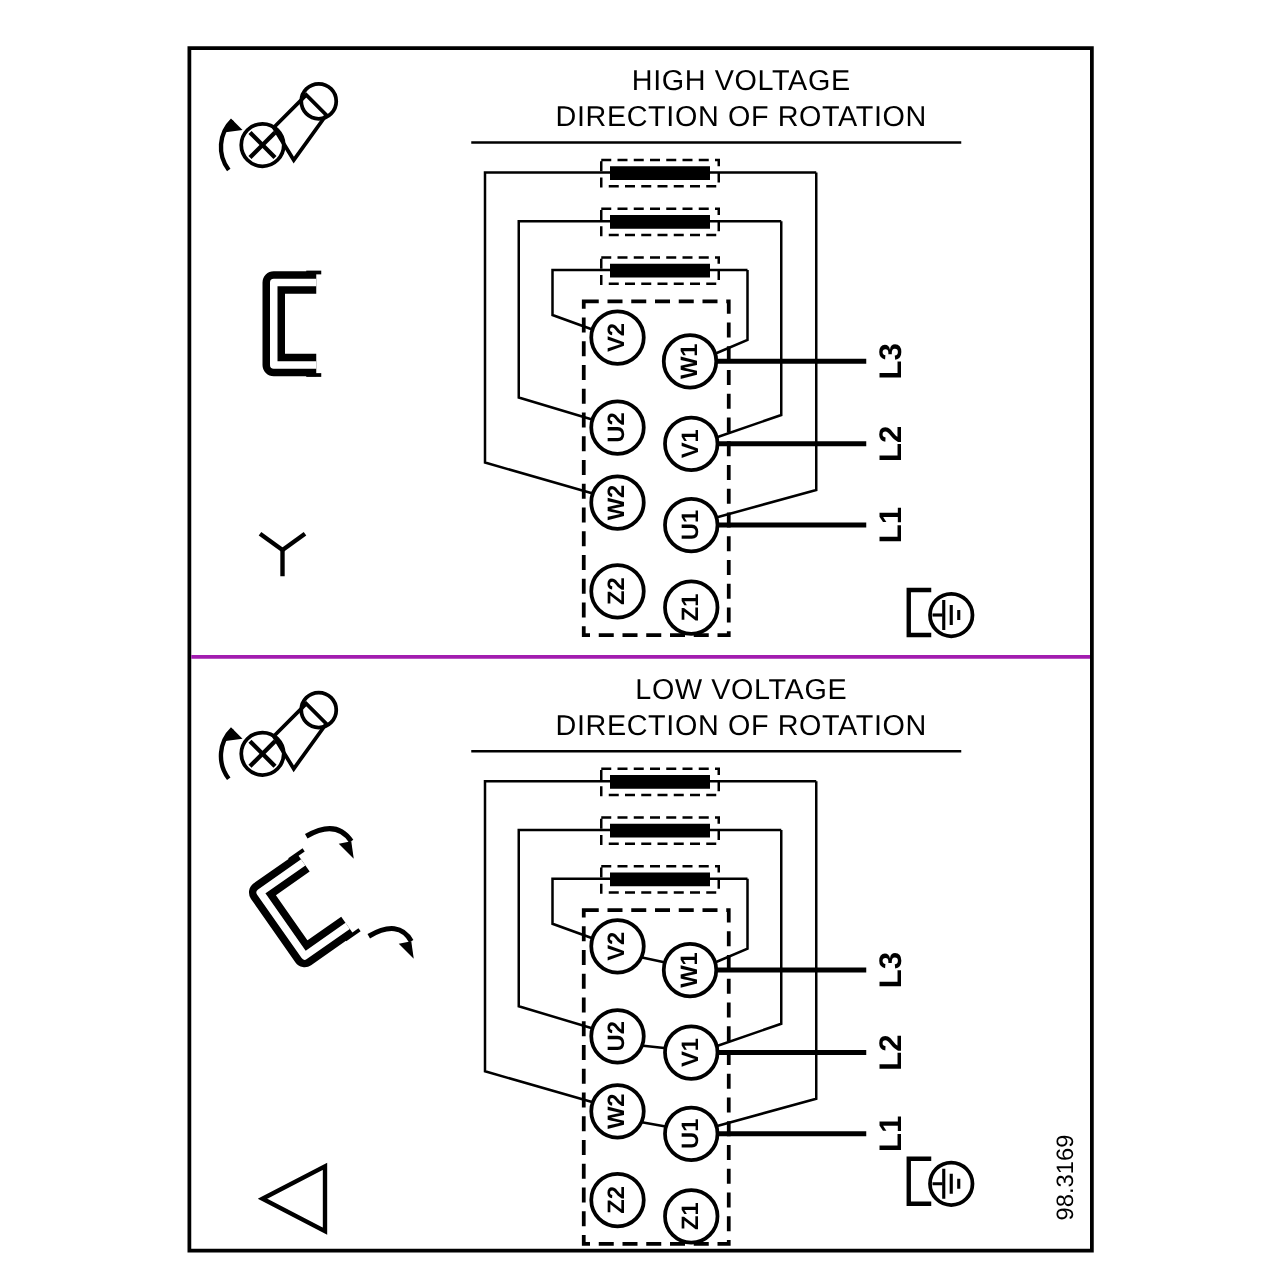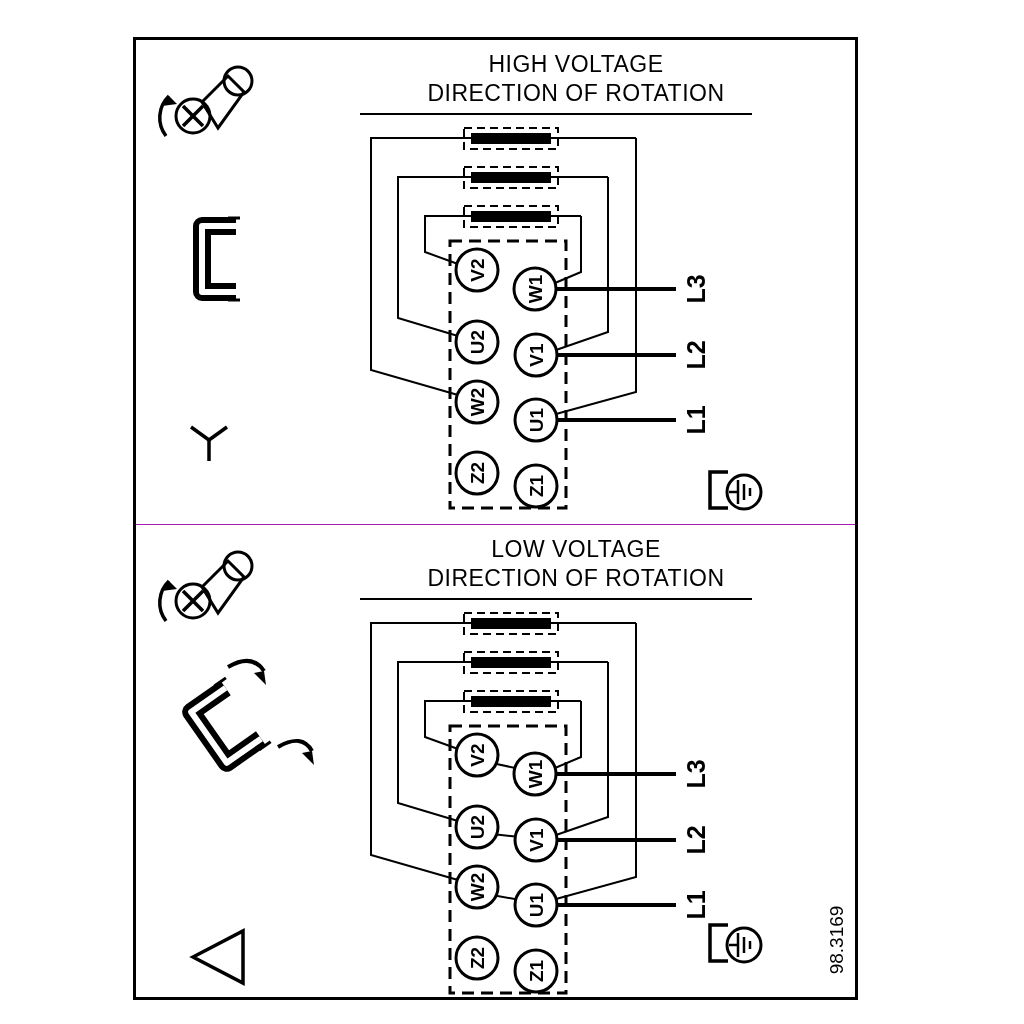--- a/index.html
+++ b/index.html
@@ -1,22 +1,22 @@
 <!DOCTYPE html>
 <html><head>
 <meta charset="utf-8">
 <style>
   html,body{margin:0;padding:0;background:#ffffff;}
   body{width:1024px;height:1024px;position:relative;font-family:"Liberation Sans",sans-serif;}
   .frame{
-    position:absolute;left:133px;top:37px;width:719px;
+    position:absolute;left:150px;top:37px;width:719px;
     border:3px solid #000;background:#fff;
   }
   .panel{display:block;position:relative;}
-  .panel + .panel{border-top:1px solid #a21caf;}
+  .panel + .panel{border-top:3px solid #a21caf;}
   svg{display:block;}
   svg text{fill:#000;font-family:"Liberation Sans",sans-serif;}
   .title-text{font-size:23px;letter-spacing:0.5px;}
   .term-label{font-size:19px;font-weight:bold;}
   .line-label{font-size:25px;font-weight:bold;}
   .fig-num{font-size:19px;}
   .wire{stroke:#000;stroke-width:2;fill:none;}
   .wire-thick{stroke:#000;stroke-width:4;fill:none;}
   .dashed{stroke:#000;stroke-width:3;fill:none;stroke-dasharray:12 7;}
   .dashed-thin{stroke:#000;stroke-width:2;fill:none;stroke-dasharray:8 5;}

